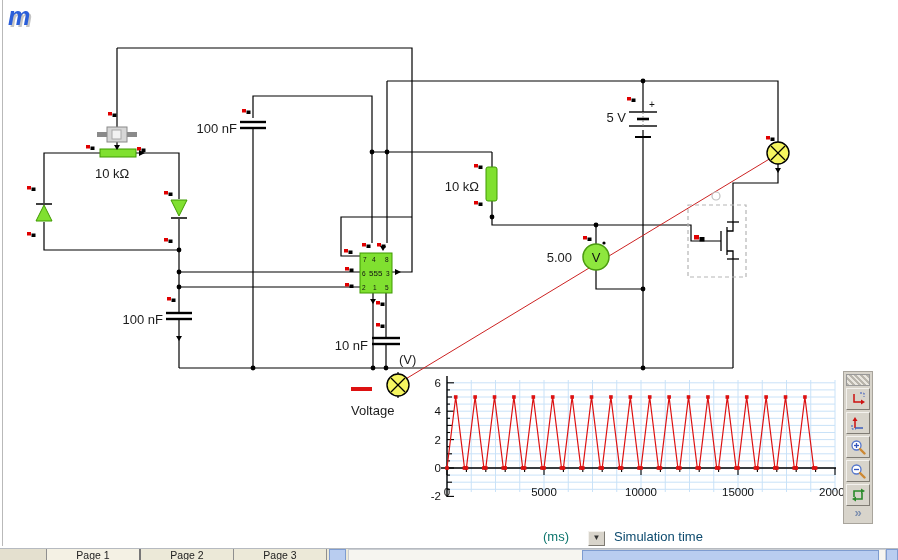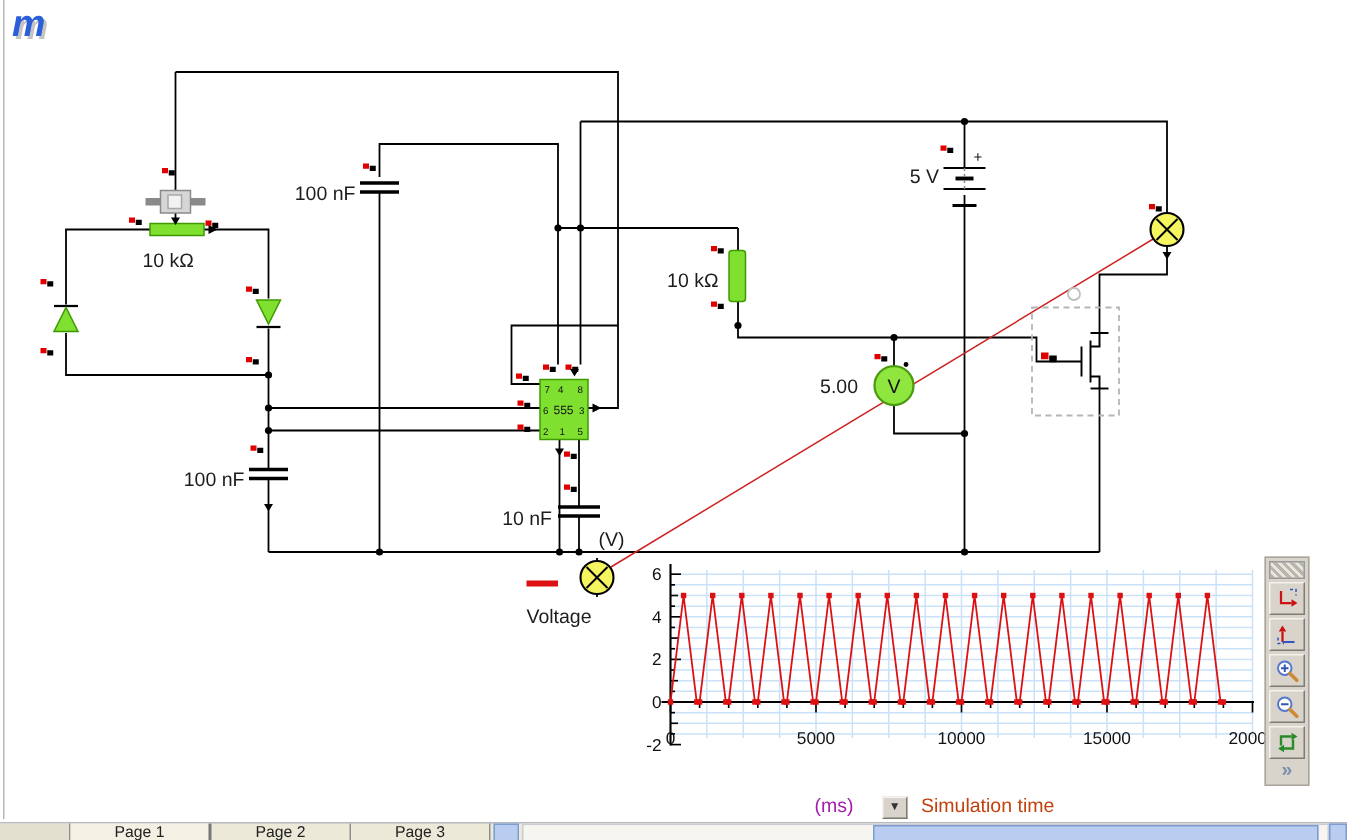--- a/index.html
+++ b/index.html
@@ -19,22 +19,22 @@
   .plot-toolbar{position:absolute;left:843px;top:371px;width:28px;display:flex;flex-direction:column;
         align-items:center;gap:2px;background:#d8d4cb;border:1px solid #a8a49c;padding:2px 0 3px 0;}
   .tb-handle{width:22px;height:10px;background:repeating-linear-gradient(45deg,#b9b5ac 0 2px,#e9e6df 2px 4px);
         border:1px solid #999;}
   .tb-btn{width:22px;height:20px;background:#d8d4cb;border-top:1px solid #f4f2ee;border-left:1px solid #f4f2ee;
         border-right:1px solid #807c74;border-bottom:1px solid #807c74;display:flex;align-items:center;
         justify-content:center;cursor:pointer;}
   .tb-more{font-size:13px;color:#7d8fae;font-weight:bold;line-height:10px;height:12px;cursor:pointer;}
 
   
-  .xunit{position:absolute;left:543px;top:529px;font-size:13px;color:#a21caf;}
-  .xname{position:absolute;left:614px;top:529px;font-size:13px;color:#c2410c;}
+  .xunit{position:absolute;left:543px;top:529px;font-size:13px;color:#0f766e;}
+  .xname{position:absolute;left:614px;top:529px;font-size:13px;color:#0c4a6e;}
   .unit-drop{position:absolute;left:588px;top:531px;width:15px;height:13px;background:#d8d4cb;
         border-top:1px solid #f4f2ee;border-left:1px solid #f4f2ee;border-right:1px solid #7d7a72;
         border-bottom:1px solid #7d7a72;font-size:8px;color:#333;text-align:center;line-height:12px;cursor:pointer;}
 
   
   .tabbar{position:absolute;left:0;top:548px;width:898px;height:14px;background:#ece9d8;
         border-top:1px solid #b6bac0;display:flex;align-items:flex-start;font-size:10.5px;color:#222;}
   .tab-spacer{width:46px;height:14px;border-right:1px solid #8f8f8f;background:#e4e0cf;}
   .tab{width:92px;text-align:center;line-height:13px;border-right:1px solid #8f8f8f;cursor:pointer;
         white-space:nowrap;overflow:hidden;}

